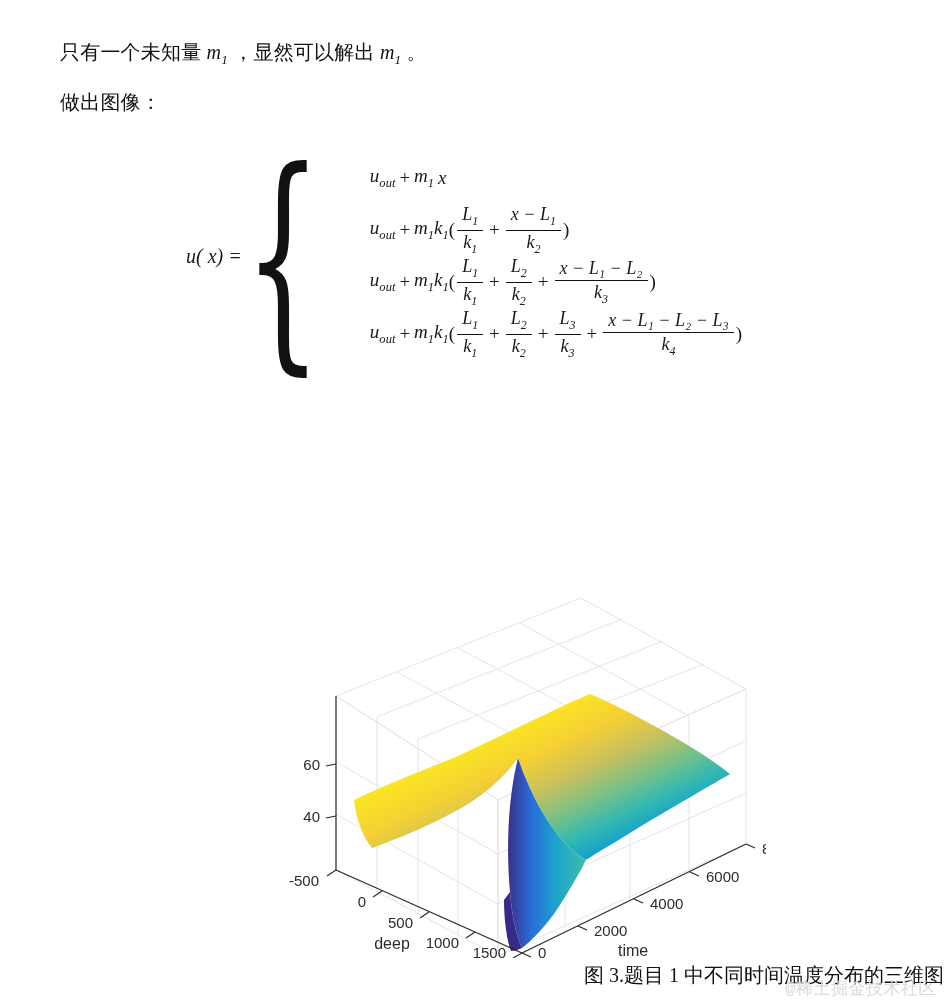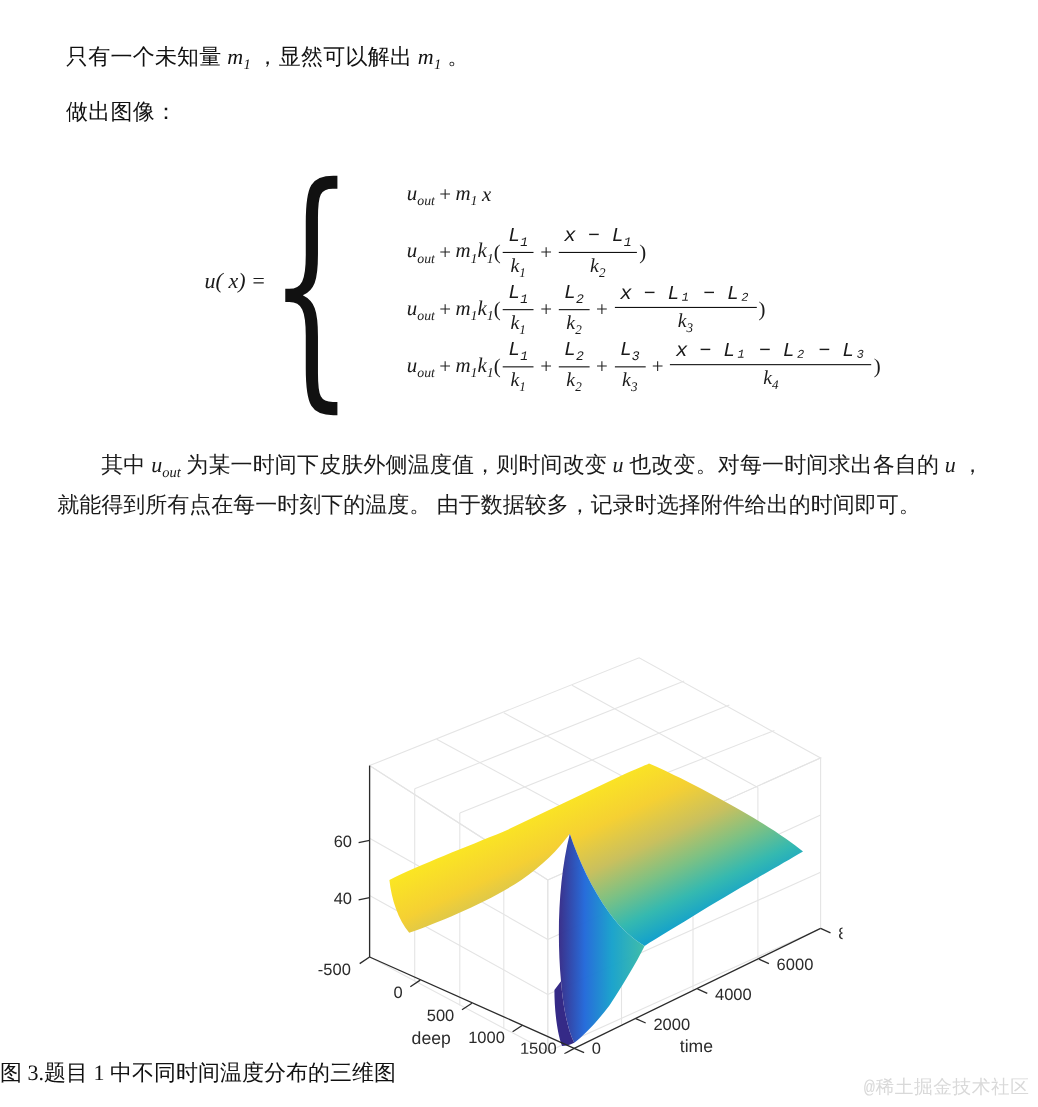--- a/index.html
+++ b/index.html
@@ -107,21 +107,20 @@
     display: inline-flex;
     flex-direction: column;
     align-items: center;
     vertical-align: middle;
     margin: 0 2px;
     font-size: 0.95em;
   }
   .frac .num {
     padding: 0 5px 1px 5px;
     font-style: italic;
-    font-family: Liberation Mono, monospace;
   }
   .frac .den {
     border-top: 1.3px solid #111;
     padding: 1px 5px 0 5px;
     font-style: italic;
     width: 100%;
     text-align: center;
     box-sizing: border-box;
   }
 
@@ -134,21 +133,21 @@
     height: 372px;
     text-align: center;
   }
   .plotsvg { display: block; }
 
   .caption {
     position: absolute;
     left: 0;
     top: 962px;
     width: 944px;
-    text-align: left;
+    text-align: right;
     font-size: 20px;
     color: #111;
     font-family: "Liberation Serif", "DejaVu Serif", serif;
   }
 
   .watermark {
     position: absolute;
     right: 8px;
     bottom: 6px;
     font-size: 17px;
@@ -258,21 +257,20 @@
           <span class="num"><span>x − L₁ − L₂ − L₃</span></span>
           <span class="den"><span>k</span><span class="sub">4</span></span>
         </span>
         <span class="paren">)</span>
       </div>
 
     </div>
   </div>
 
   <div class="flow">
-    <p class="indent"><span>其中 </span><span class="mi"><span>u</span><span class="sub">out</span></span><span>  为某一时间下皮肤外侧温度值，则时间改变 </span><span class="mi">u</span><span> 也改变。对每一时间求出各自的 </span><span class="mi">u</span><span>  ，就能得到所有点在每一时刻下的温度。 由于数据较多，记录时选择附件给出的时间即可。</span></p>
   </div>
 
   <div class="figure">
     <svg class="plotsvg" width="580" height="372" viewBox="0 0 580 372">
       <defs>
 
         <linearGradient id="surfGrad" x1="0.06" y1="0.20" x2="0.88" y2="0.96">
           <stop offset="0%" stop-color="#f9fb0e"></stop>
           <stop offset="22%" stop-color="#fbe722"></stop>
           <stop offset="38%" stop-color="#f5d033"></stop>

